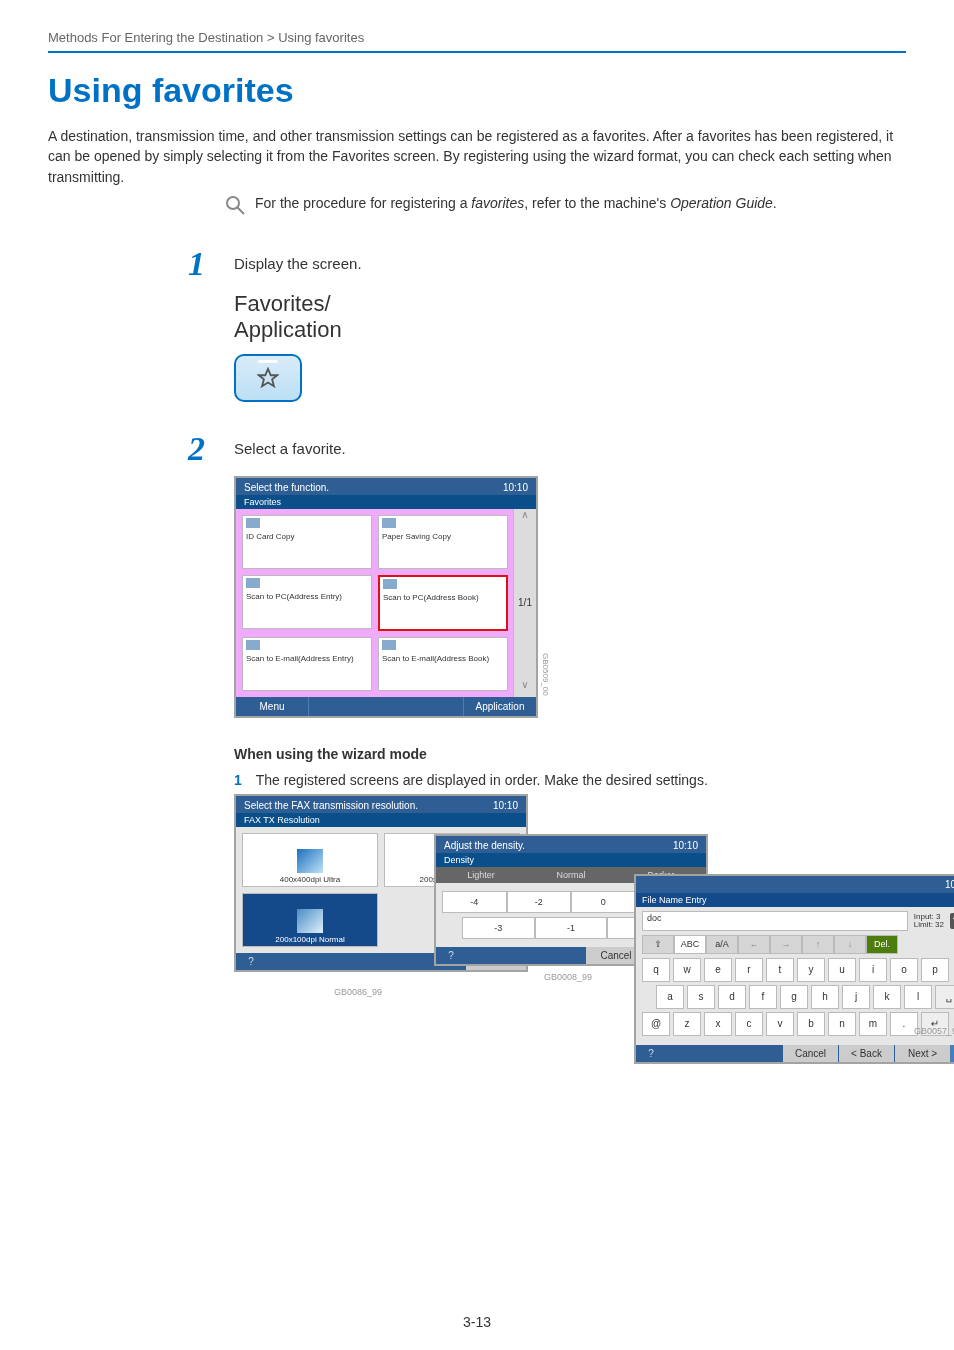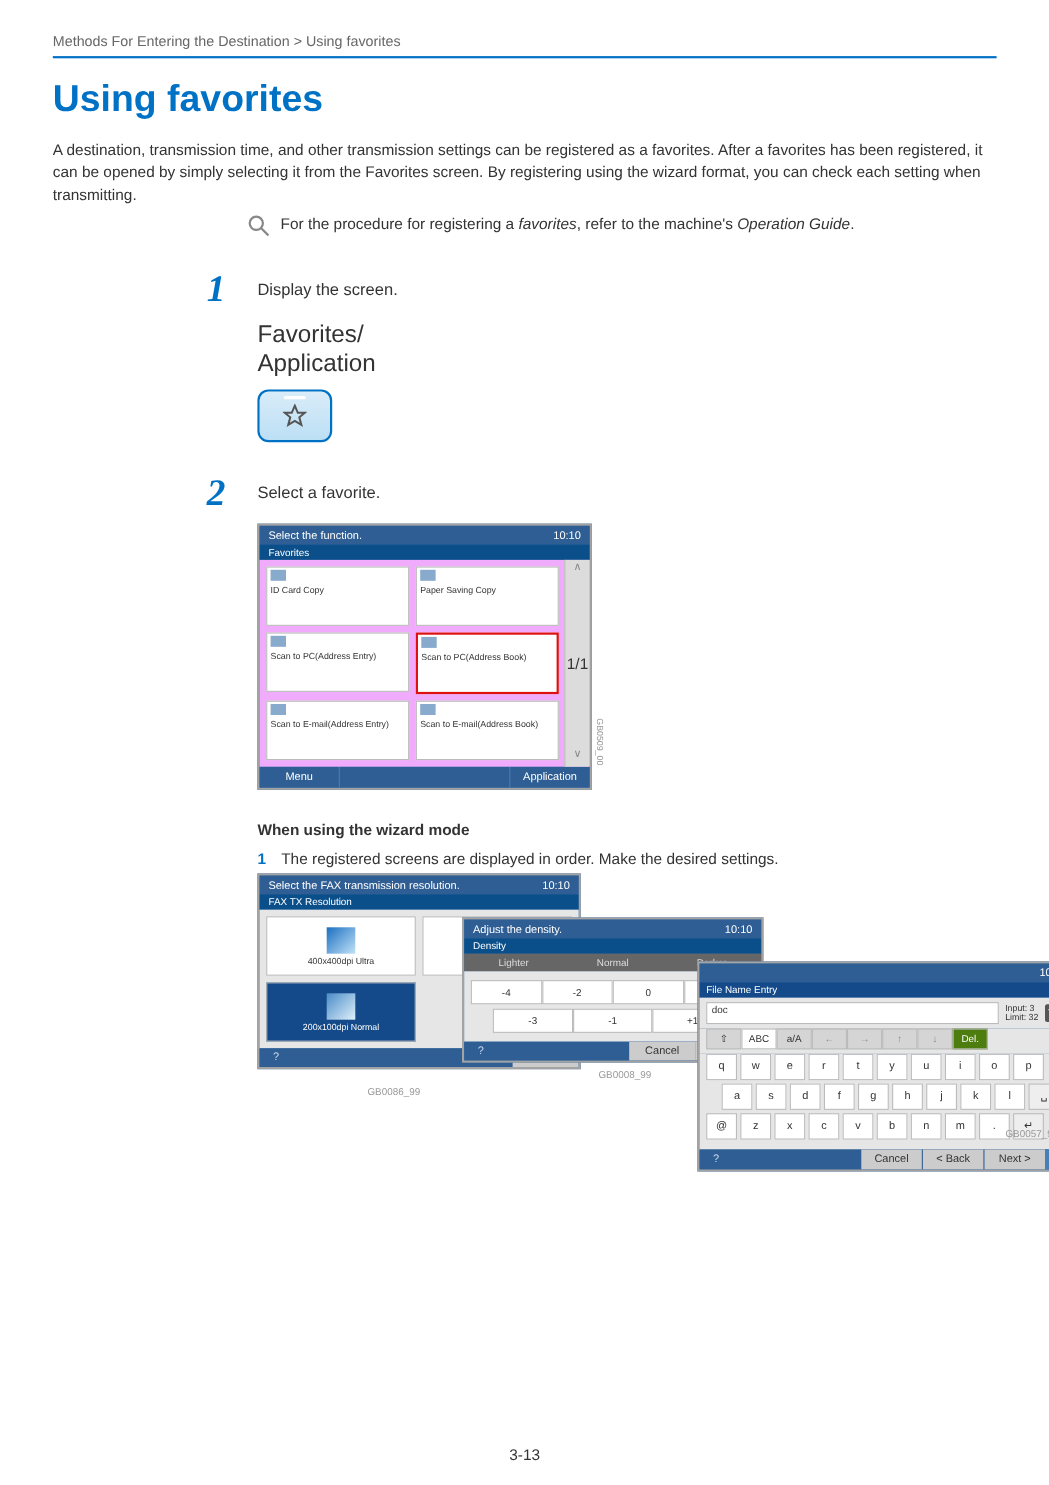--- a/index.html
+++ b/index.html
@@ -116,45 +116,45 @@
     height:48px;
     font-size:8px;
     color:#333;
     padding:2px 3px;
     position:relative;
   }
   .tile.sel { border:2px solid #d11; }
   .tile-icon { width:14px; height:10px; background:#8ac; display:inline-block; margin-bottom:2px;}
   .scr-side { position:absolute; right:0; top:0; bottom:0; width:22px; background:#dcdcdc; border-left:1px solid #bbb; display:flex; flex-direction:column;}
   .scr-side .arrow { flex:0 0 18px; text-align:center; color:#888;}
-  .scr-side .pg { flex:1; display:flex; align-items:center; justify-content:center; font-size:14px; color:#333; writing-mode:horizontal-tb;}
+  .scr-side .pg { flex:1; display:flex; align-items:center; justify-content:center; font-size:10px; color:#333; writing-mode:horizontal-tb;}
   .scr-foot { display:flex; background:#2f5e94; }
   .scr-foot .btn { flex:0 0 72px; text-align:center; padding:4px 0; font-size:10px; border-right:1px solid #4a7db0;}
   .scr-foot .spacer { flex:1; }
   .scr-foot .btn.app { flex:0 0 72px; border-right:none; border-left:1px solid #4a7db0;}
   .caption-side { font-size:8px; color:#999; position:absolute; right:-14px; bottom:20px; writing-mode:vertical-rl;}
 
   .subhead { font-weight:bold; font-size:14px; margin: 28px 0 10px 0;}
   .substeps { margin-left:0; }
   .ssnum { color:#0072c6; font-weight:bold; font-family: Arial; font-size:14px; display:inline-block; width:18px;}
 
   
   .cascade { position:relative; height:260px; margin-top:6px;}
   .scr-res { width:290px; position:absolute; left:0; top:0;}
   .scr-res .grid { background:#e6e6e6; display:grid; grid-template-columns:1fr 1fr; gap:6px; padding:6px;}
-  .rtile { background:#fff; border:1px solid #bbb; height:50px; text-align:center; font-size:8px; color:#333; display:flex; flex-direction:column; justify-content:center; padding-bottom:2px;}
+  .rtile { background:#fff; border:1px solid #bbb; height:50px; text-align:center; font-size:8px; color:#333; display:flex; flex-direction:column; justify-content:flex-end; padding-bottom:2px;}
   .rtile.sel { background:#154a8a; color:#fff;}
   .rtile .th { height:24px; margin:4px auto 2px; width:26px; background:linear-gradient(135deg,#1b6fc0,#c0e2f7);}
   .scr-res .foot { display:flex; background:#2f5e94;}
   .scr-res .foot .q { width:30px; text-align:center; color:#cde; padding:3px 0;}
   .scr-res .foot .sp { flex:1;}
   .scr-res .foot .b { width:60px; background:#ccc; color:#333; text-align:center; font-size:10px; padding:3px 0;}
   .refcode { font-size:9px; color:#999; }
 
-  .scr-dens { width:270px; position:absolute; left:186px; top:40px;}
+  .scr-dens { width:270px; position:absolute; left:200px; top:40px;}
   .bar-row { display:flex; background:#666; font-size:9px;}
   .bar-row>div{ flex:1; text-align:center; padding:3px 0; color:#ddd;}
   .dens-body { background:#e6e6e6; padding:8px 6px;}
   .dens-row { display:flex; gap:0; }
   .dbox { flex:1; background:#fff; border:1px solid #bbb; text-align:center; font-size:9px; color:#333; padding:5px 0;}
   .dens-row.offset { margin:4px 20px 0 20px;}
   .scr-dens .foot { display:flex; background:#2f5e94;}
   .scr-dens .foot .q { width:30px; text-align:center; color:#cde; padding:3px 0;}
   .scr-dens .foot .sp { flex:1;}
   .scr-dens .foot .b { width:60px; background:#ccc; color:#333; text-align:center; font-size:10px; padding:3px 0;}

